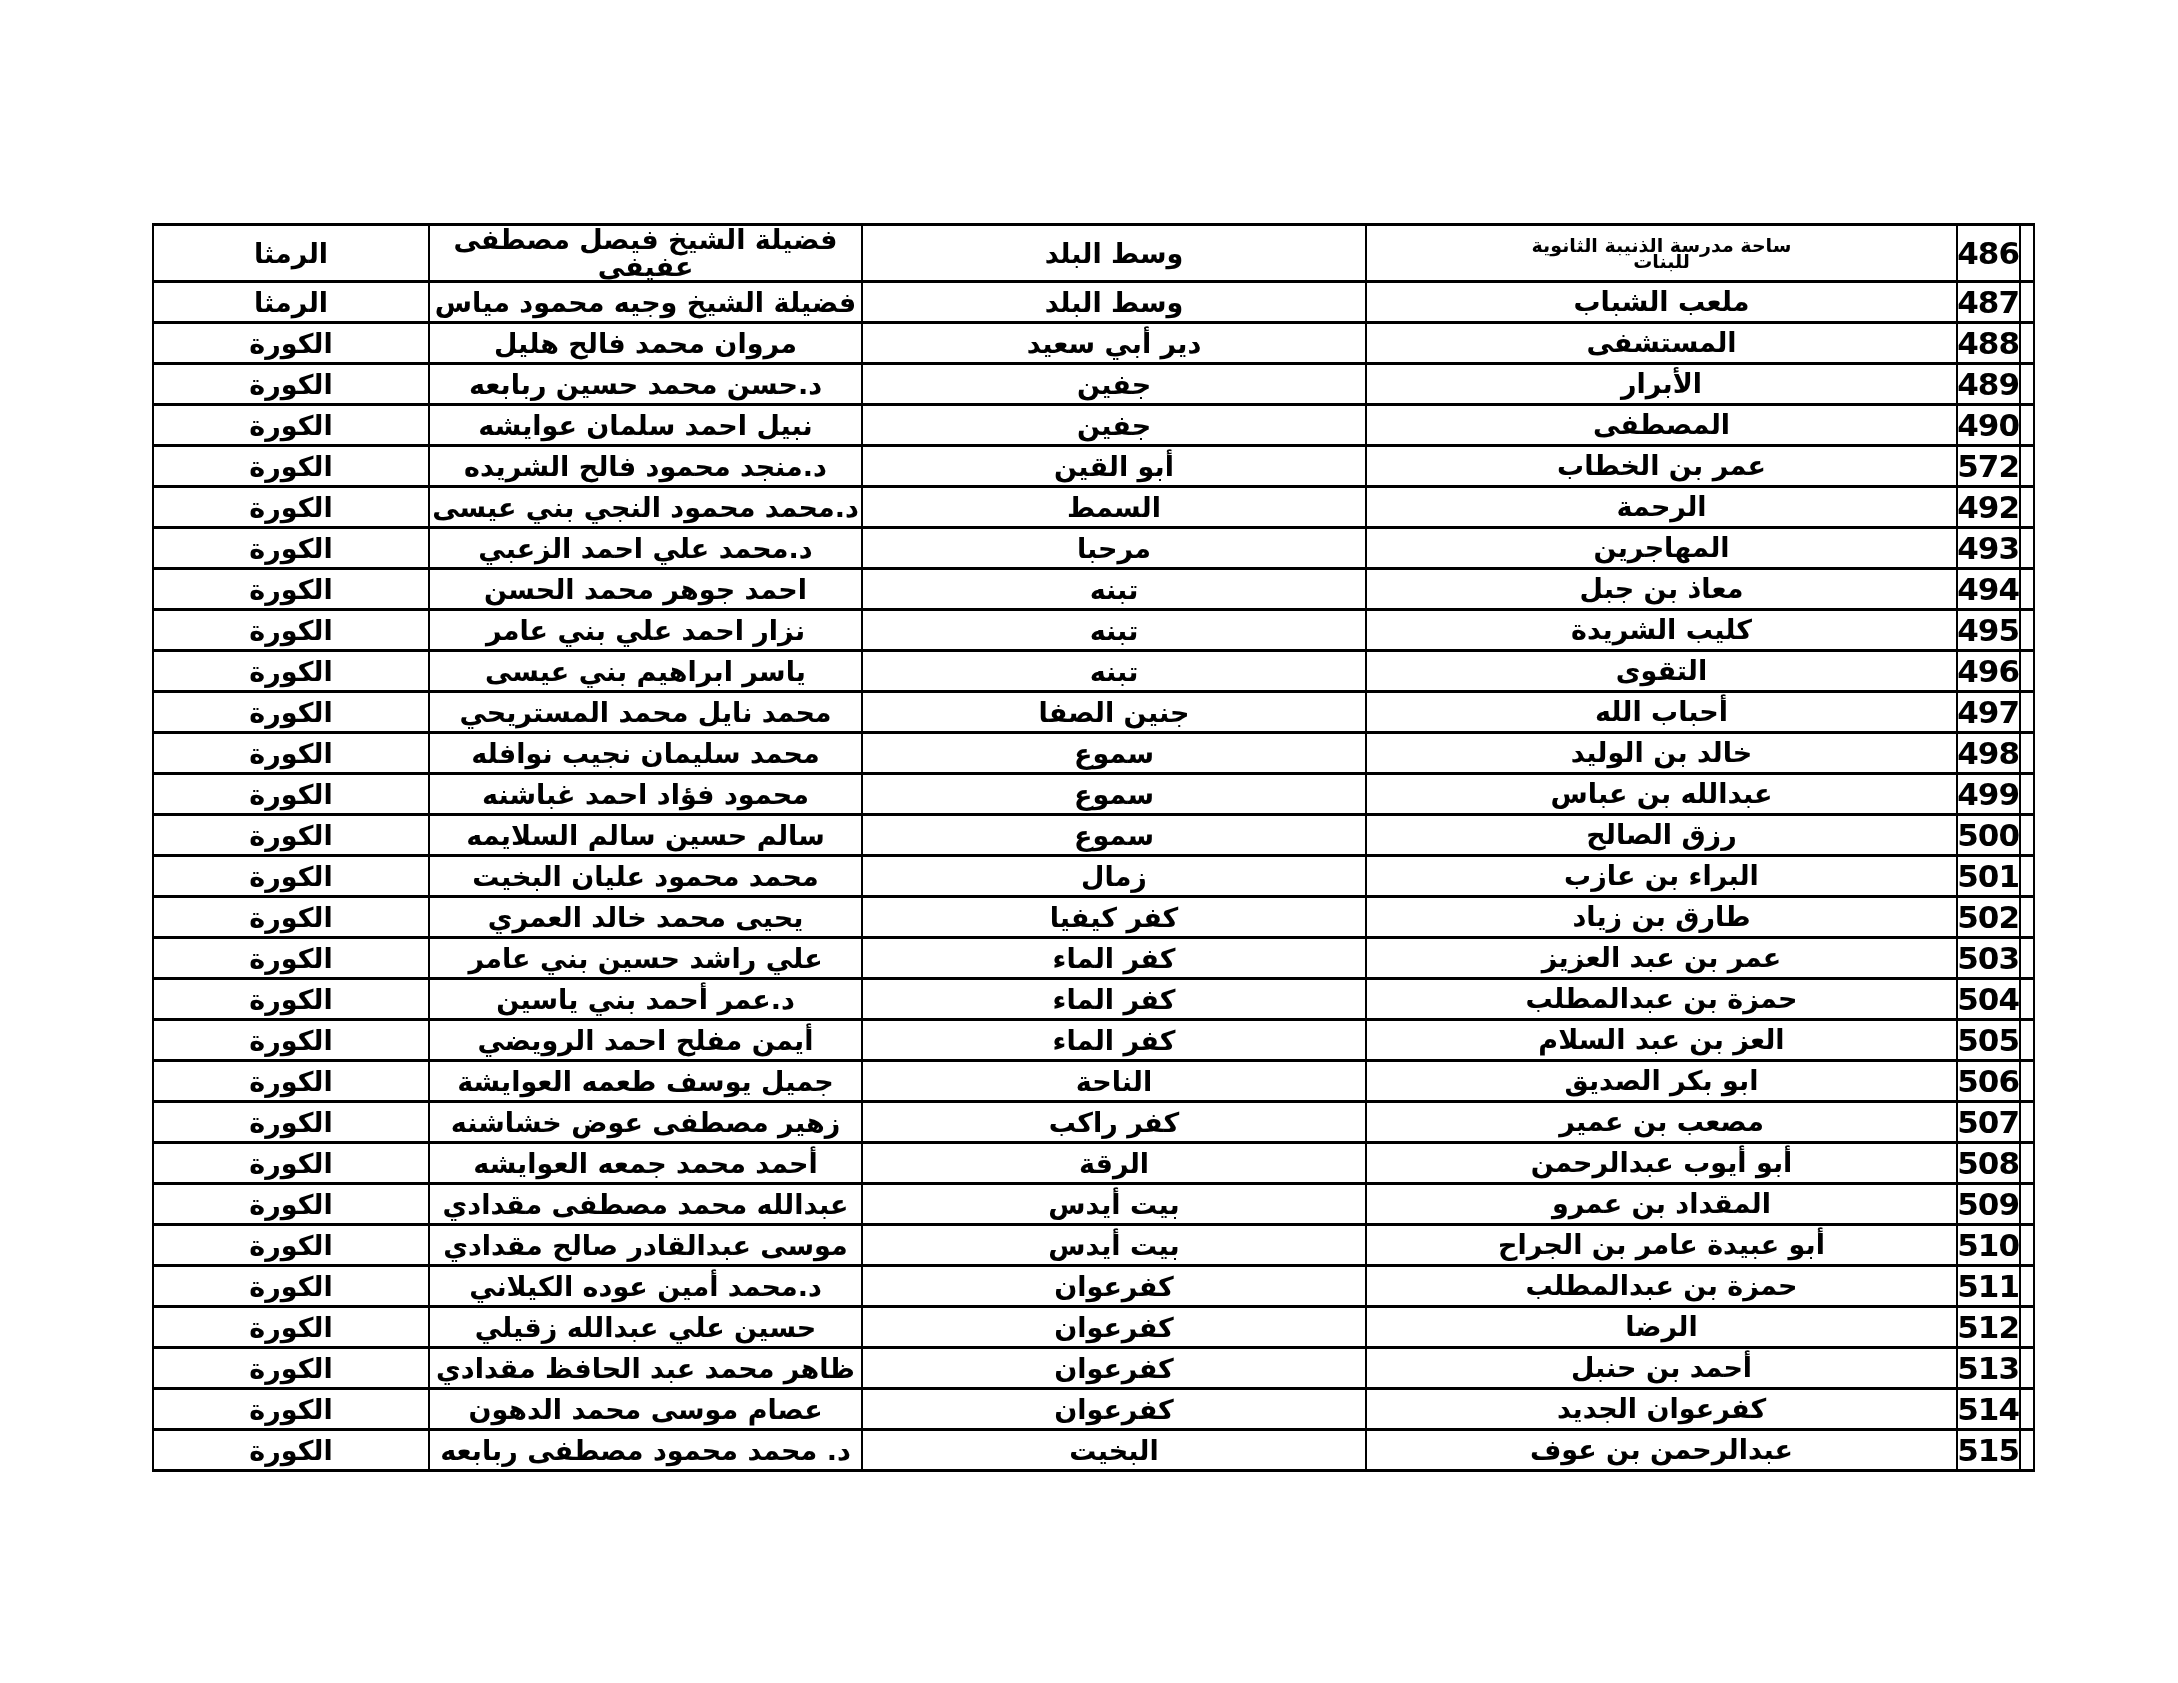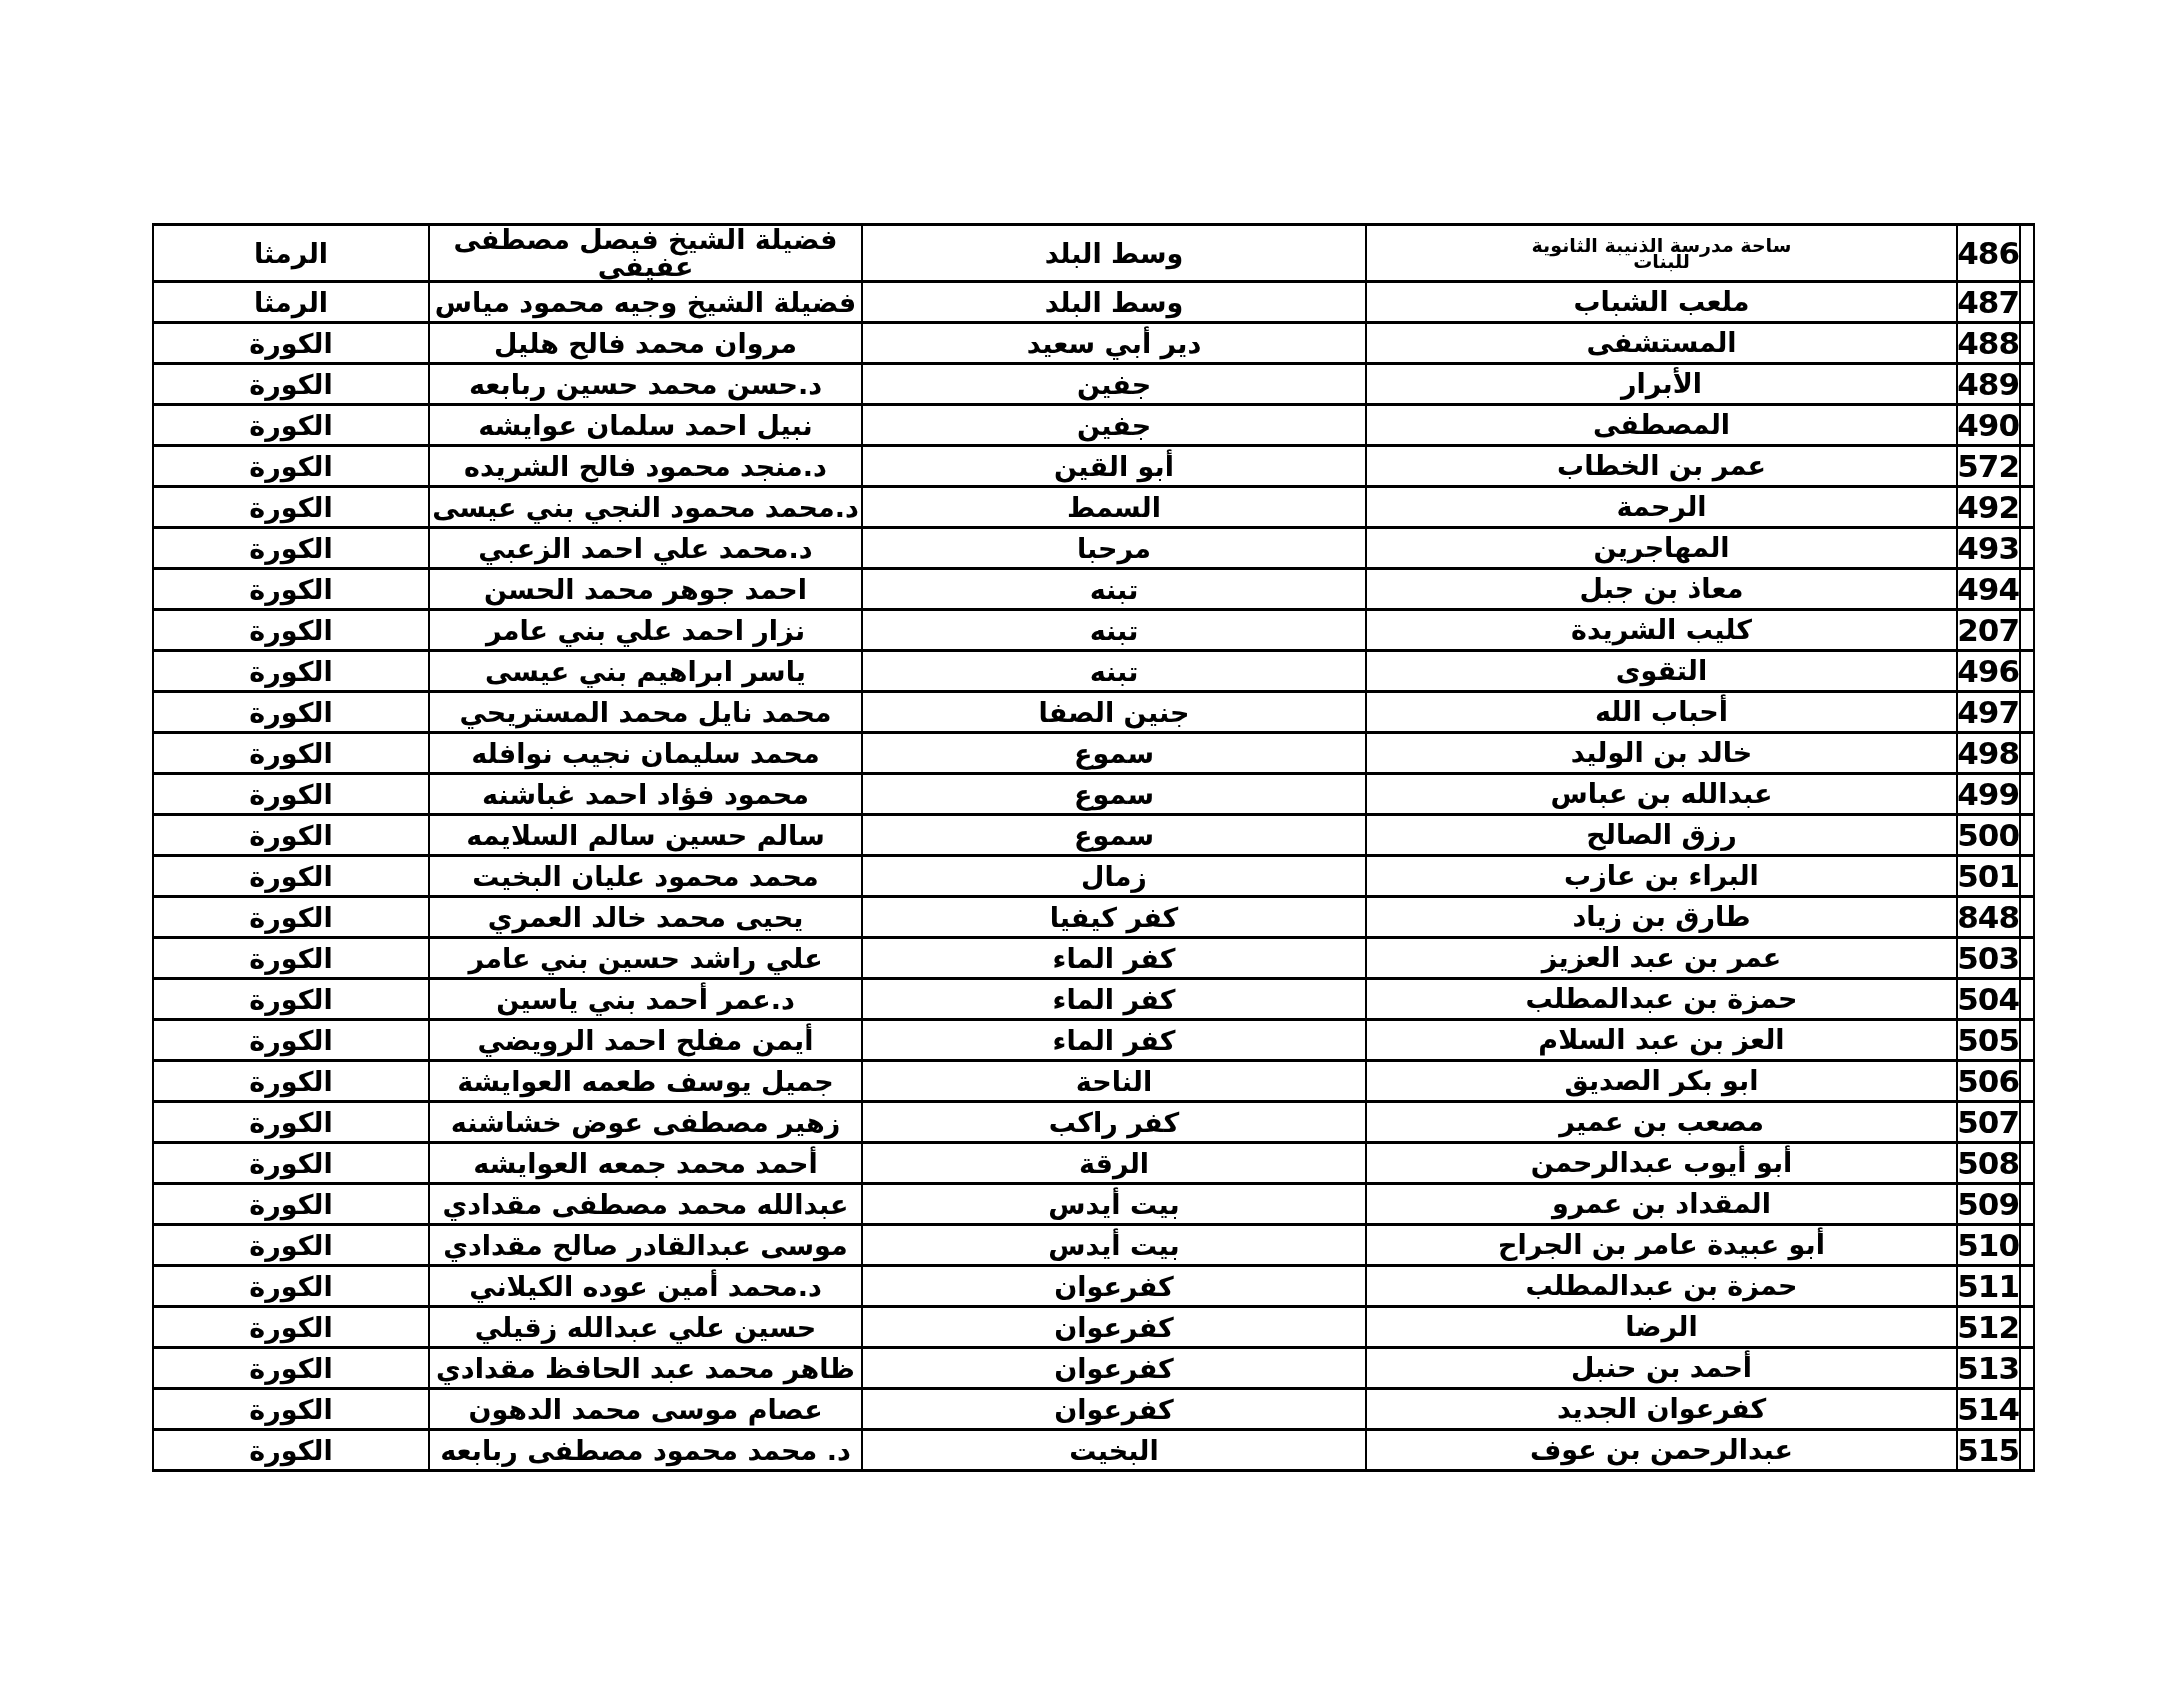--- a/index.html
+++ b/index.html
@@ -157,21 +157,21 @@
     <td class="col-sliver"></td>
     <td class="col-no">494</td>
     <td class="col-mosque">معاذ بن جبل</td>
     <td class="col-town">تبنه</td>
     <td class="col-imam">احمد جوهر محمد الحسن</td>
     <td class="col-district">الكورة</td>
   </tr>
 
   <tr>
     <td class="col-sliver"></td>
-    <td class="col-no">207</td>
+    <td class="col-no">495</td>
     <td class="col-mosque">كليب الشريدة</td>
     <td class="col-town">تبنه</td>
     <td class="col-imam">نزار احمد علي بني عامر</td>
     <td class="col-district">الكورة</td>
   </tr>
 
   <tr>
     <td class="col-sliver"></td>
     <td class="col-no">496</td>
     <td class="col-mosque">التقوى</td>
@@ -220,21 +220,21 @@
     <td class="col-sliver"></td>
     <td class="col-no">501</td>
     <td class="col-mosque">البراء بن عازب</td>
     <td class="col-town">زمال</td>
     <td class="col-imam">محمد محمود عليان البخيت</td>
     <td class="col-district">الكورة</td>
   </tr>
 
   <tr>
     <td class="col-sliver"></td>
-    <td class="col-no">848</td>
+    <td class="col-no">502</td>
     <td class="col-mosque">طارق بن زياد</td>
     <td class="col-town">كفر كيفيا</td>
     <td class="col-imam">يحيى محمد خالد العمري</td>
     <td class="col-district">الكورة</td>
   </tr>
 
   <tr>
     <td class="col-sliver"></td>
     <td class="col-no">503</td>
     <td class="col-mosque">عمر بن عبد العزيز</td>

